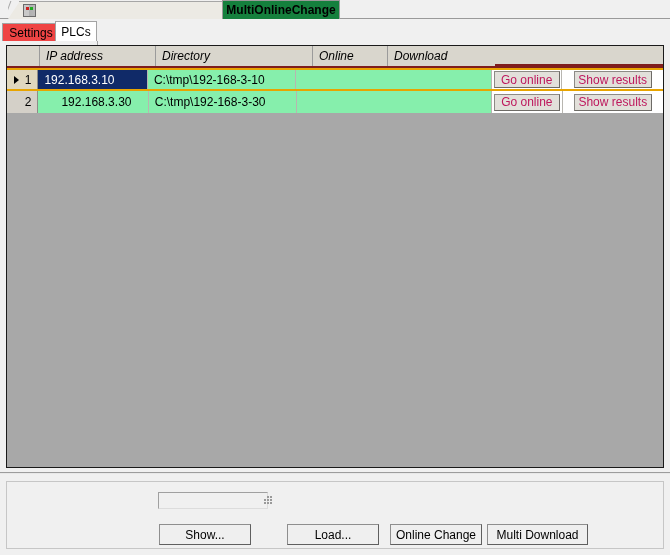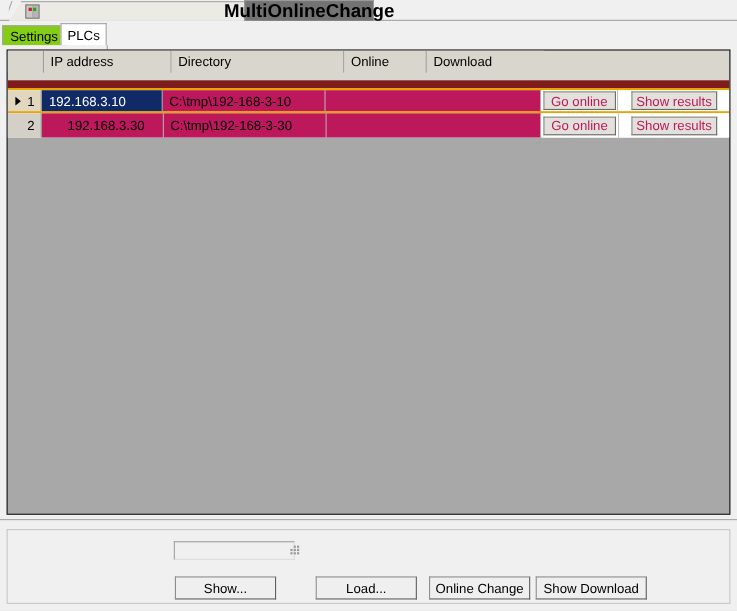--- a/index.html
+++ b/index.html
@@ -93,30 +93,30 @@
     width: 3px; height: 3px; background: #cc2222;
   }
   .plc-icon .led-g {
     position: absolute; left: 6px; top: 2px;
     width: 3px; height: 3px; background: #22aa22;
   }
   .doc-tab-active {
     position: absolute;
     left: 222px; top: 0;
     width: 118px; height: 19px;
-    background: #737373;
+    background: #15803d;
     border-left: 1px solid #9a9a9a;
     border-right: 1px solid #9a9a9a;
     border-top: 1px solid #9a9a9a;
     box-sizing: border-box;
     display: flex;
     align-items: center;
     justify-content: center;
     font-weight: bold;
-    font-size: 17px;
+    font-size: 12px;
     cursor: default;
   }
 
   
   .subtabs {
     position: absolute;
     left: 0; top: 19px;
     width: 670px; height: 22px;
     background: #f0f0f0;
   }
@@ -129,21 +129,21 @@
     align-items: center;
     justify-content: center;
     font-size: 12px;
     padding: 0 8px;
     cursor: default;
     border-top: 1px solid #a3a3a3;
     border-left: 1px solid #a3a3a3;
     border-right: 1px solid #a3a3a3;
   }
   .subtab.inactive {
-    background: #84cc16;
+    background: #ef4444;
     top: 4px;
     height: 18px;
   }
   .subtab.active {
     background: #ffffff;
     z-index: 3;
   }
   .subtab-divider {
     position: absolute;
     left: 97px; top: 22px;
@@ -156,24 +156,25 @@
     position: absolute;
     left: 6px; top: 45px;
     width: 658px; height: 423px;
     border: 1px solid #1a1a1a;
     box-sizing: border-box;
     background: #a8a8a8;
     overflow: hidden;
   }
   .grid-header {
     display: flex;
-    height: 34px;
+    height: 22px;
     background: #d9d6cd;
-    border-bottom: 7px solid #7f1d1d;
-    box-sizing: border-box;
+    border-bottom: 4px solid #7f1d1d;
+    box-sizing: border-box;
+    font-style: italic;
   }
   .hcell {
     box-sizing: border-box;
     border-right: 1px solid #9b9b9b;
     display: flex;
     align-items: center;
     padding-left: 6px;
     font-size: 12px;
     height: 20px;
     background: #d9d6cd;
@@ -194,21 +195,21 @@
     border-bottom: 2px solid #e8a400;
     height: 23px;
   }
   .cell {
     box-sizing: border-box;
     border-right: 1px solid #b8b6b0;
     display: flex;
     align-items: center;
     padding-left: 6px;
     font-size: 12px;
-    background: #be185d;
+    background: #86efac;
     overflow: hidden;
     white-space: nowrap;
     cursor: default;
   }
   .cell.rowhdr {
     background: #d4d0c8;
     justify-content: flex-end;
     padding-right: 6px;
     padding-left: 0;
     position: relative;
@@ -400,15 +401,15 @@
       <i style="left:3px; top:3px;"></i>
       <i style="left:6px; top:3px;"></i>
     <i style="left:0; top:6px;"></i>
       <i style="left:3px; top:6px;"></i>
       <i style="left:6px; top:6px;"></i>
   </div>
 
   <div class="btn btn-save">Show...</div>
   <div class="btn btn-load">Load...</div>
   <div class="btn btn-oc">Online Change</div>
-  <div class="btn btn-md">Show Download</div>
+  <div class="btn btn-md">Multi Download</div>
 
 </div>
 
 </body></html>

